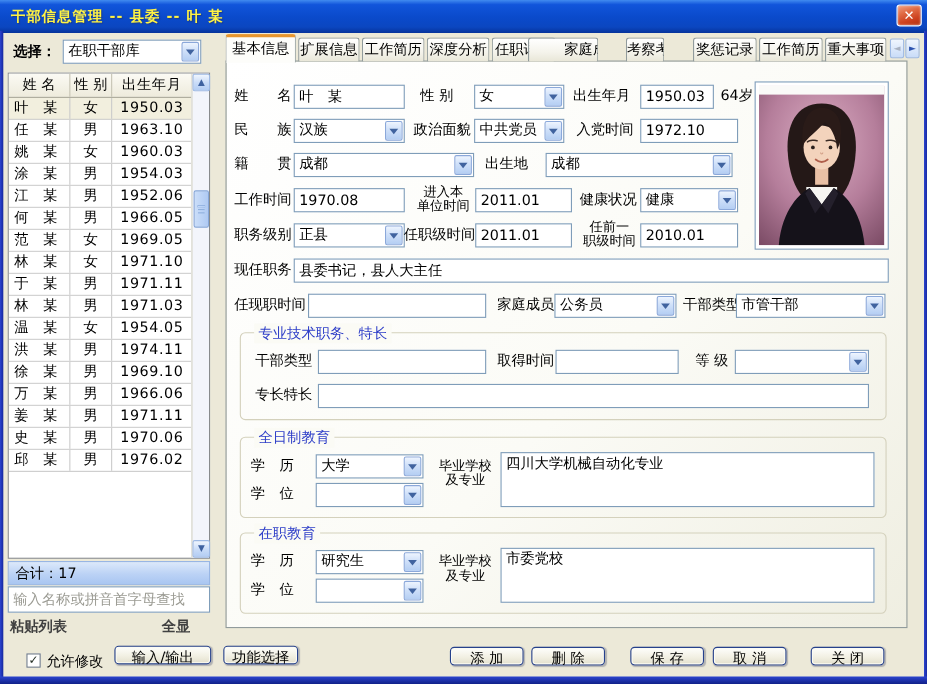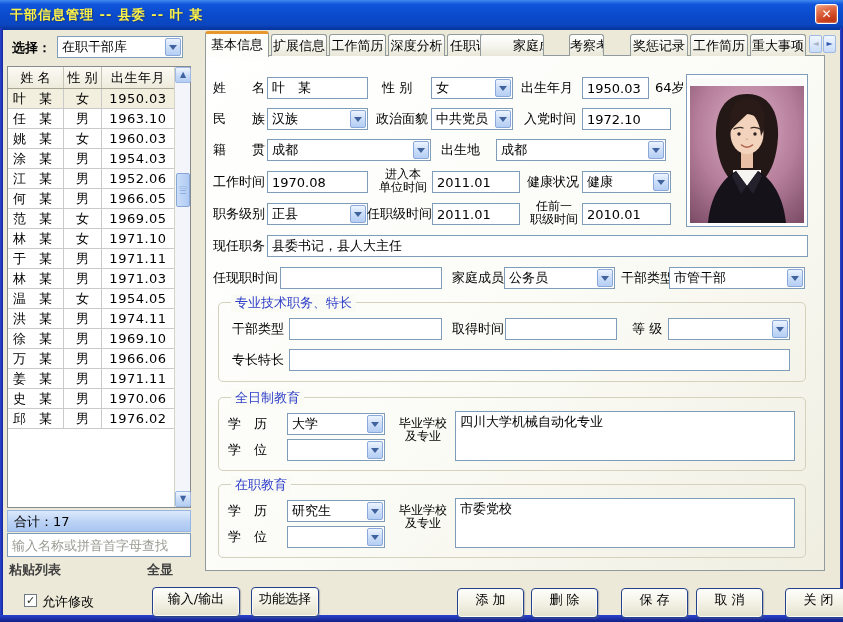--- a/index.html
+++ b/index.html
@@ -63,23 +63,23 @@
   .group{position:absolute;border:1px solid #D4D1BC;border-radius:5px;z-index:2;}
   .legend{position:absolute;top:-9px;left:12px;background:inherit;padding:0 4px;color:#2E3EC8;white-space:nowrap;
      background:#FBFBF5;}
   .mbox{position:absolute;border:1px solid #7F9DB9;background:#fff;padding:2px 4px;line-height:16px;overflow:hidden;}
   .z2{z-index:2;}
   
   .photo{position:absolute;left:686px;top:74px;width:122px;height:153px;background:#fff;border:1px solid #7F9DB9;
      padding:3px;z-index:2;}
   .photo svg{display:block;width:114px;height:145px;}
   
-  .btn{position:absolute;height:30px;border:1px solid #26418C;border-radius:4px;text-align:center;line-height:22px;
+  .btn{position:absolute;height:17px;border:1px solid #26418C;border-radius:4px;text-align:center;line-height:22px;
      background:linear-gradient(180deg,#FEFEFC 0%,#F2F0E3 55%,#E3E0CD 100%);
-     box-shadow:inset 0 0 0 1px #FBFBF4,1px 1px 1px rgba(90,95,120,.4);cursor:pointer;white-space:nowrap;margin-left:48px;}
+     box-shadow:inset 0 0 0 1px #FBFBF4,1px 1px 1px rgba(90,95,120,.4);cursor:pointer;white-space:nowrap;}
   .chkbox{position:absolute;left:24px;top:594px;width:13px;height:13px;border:1px solid #6F7A86;background:#fff;
      text-align:center;line-height:11px;font-size:11px;font-weight:bold;color:#1F2A1F;cursor:pointer;}
 </style>
 </head>
 <body>
 
 <div class="stage">
 
   <div class="titlebar">
     <span class="title-text">干部信息管理  --  县委 -- 叶  某</span>

